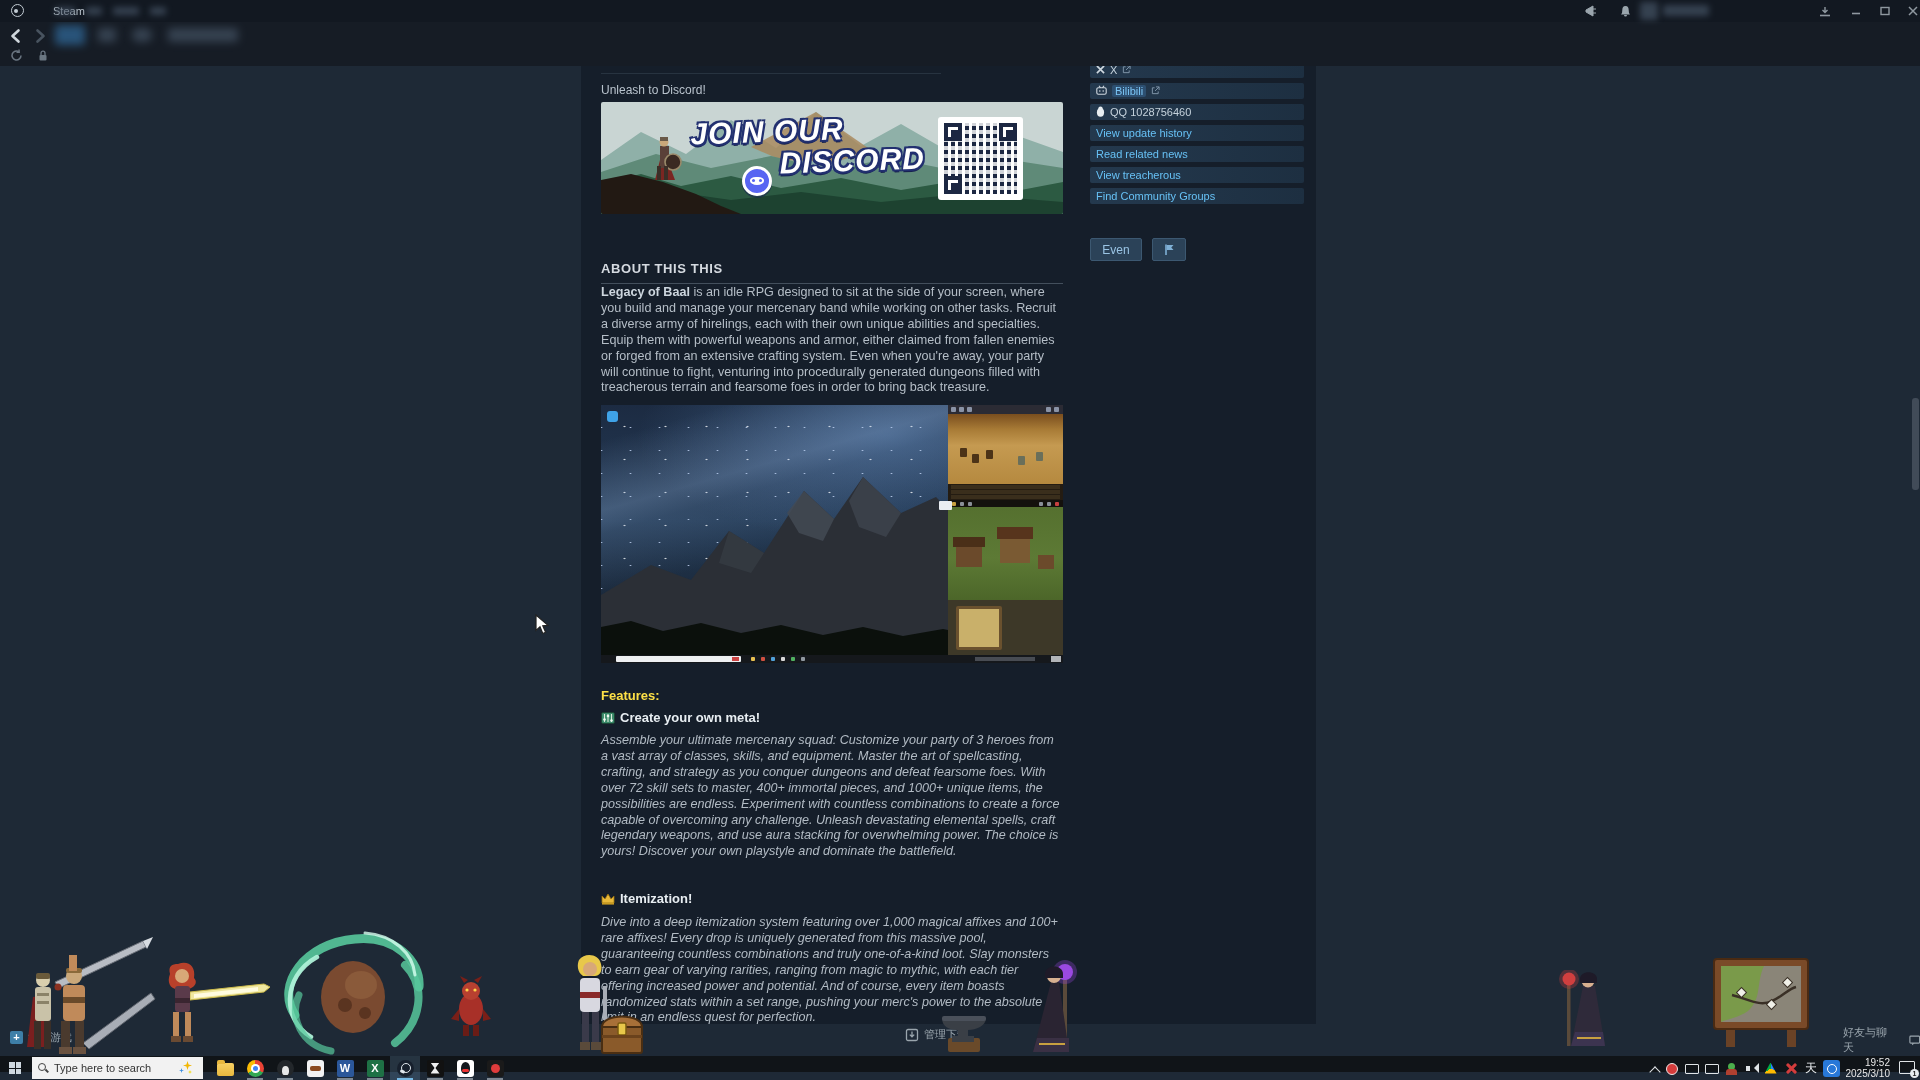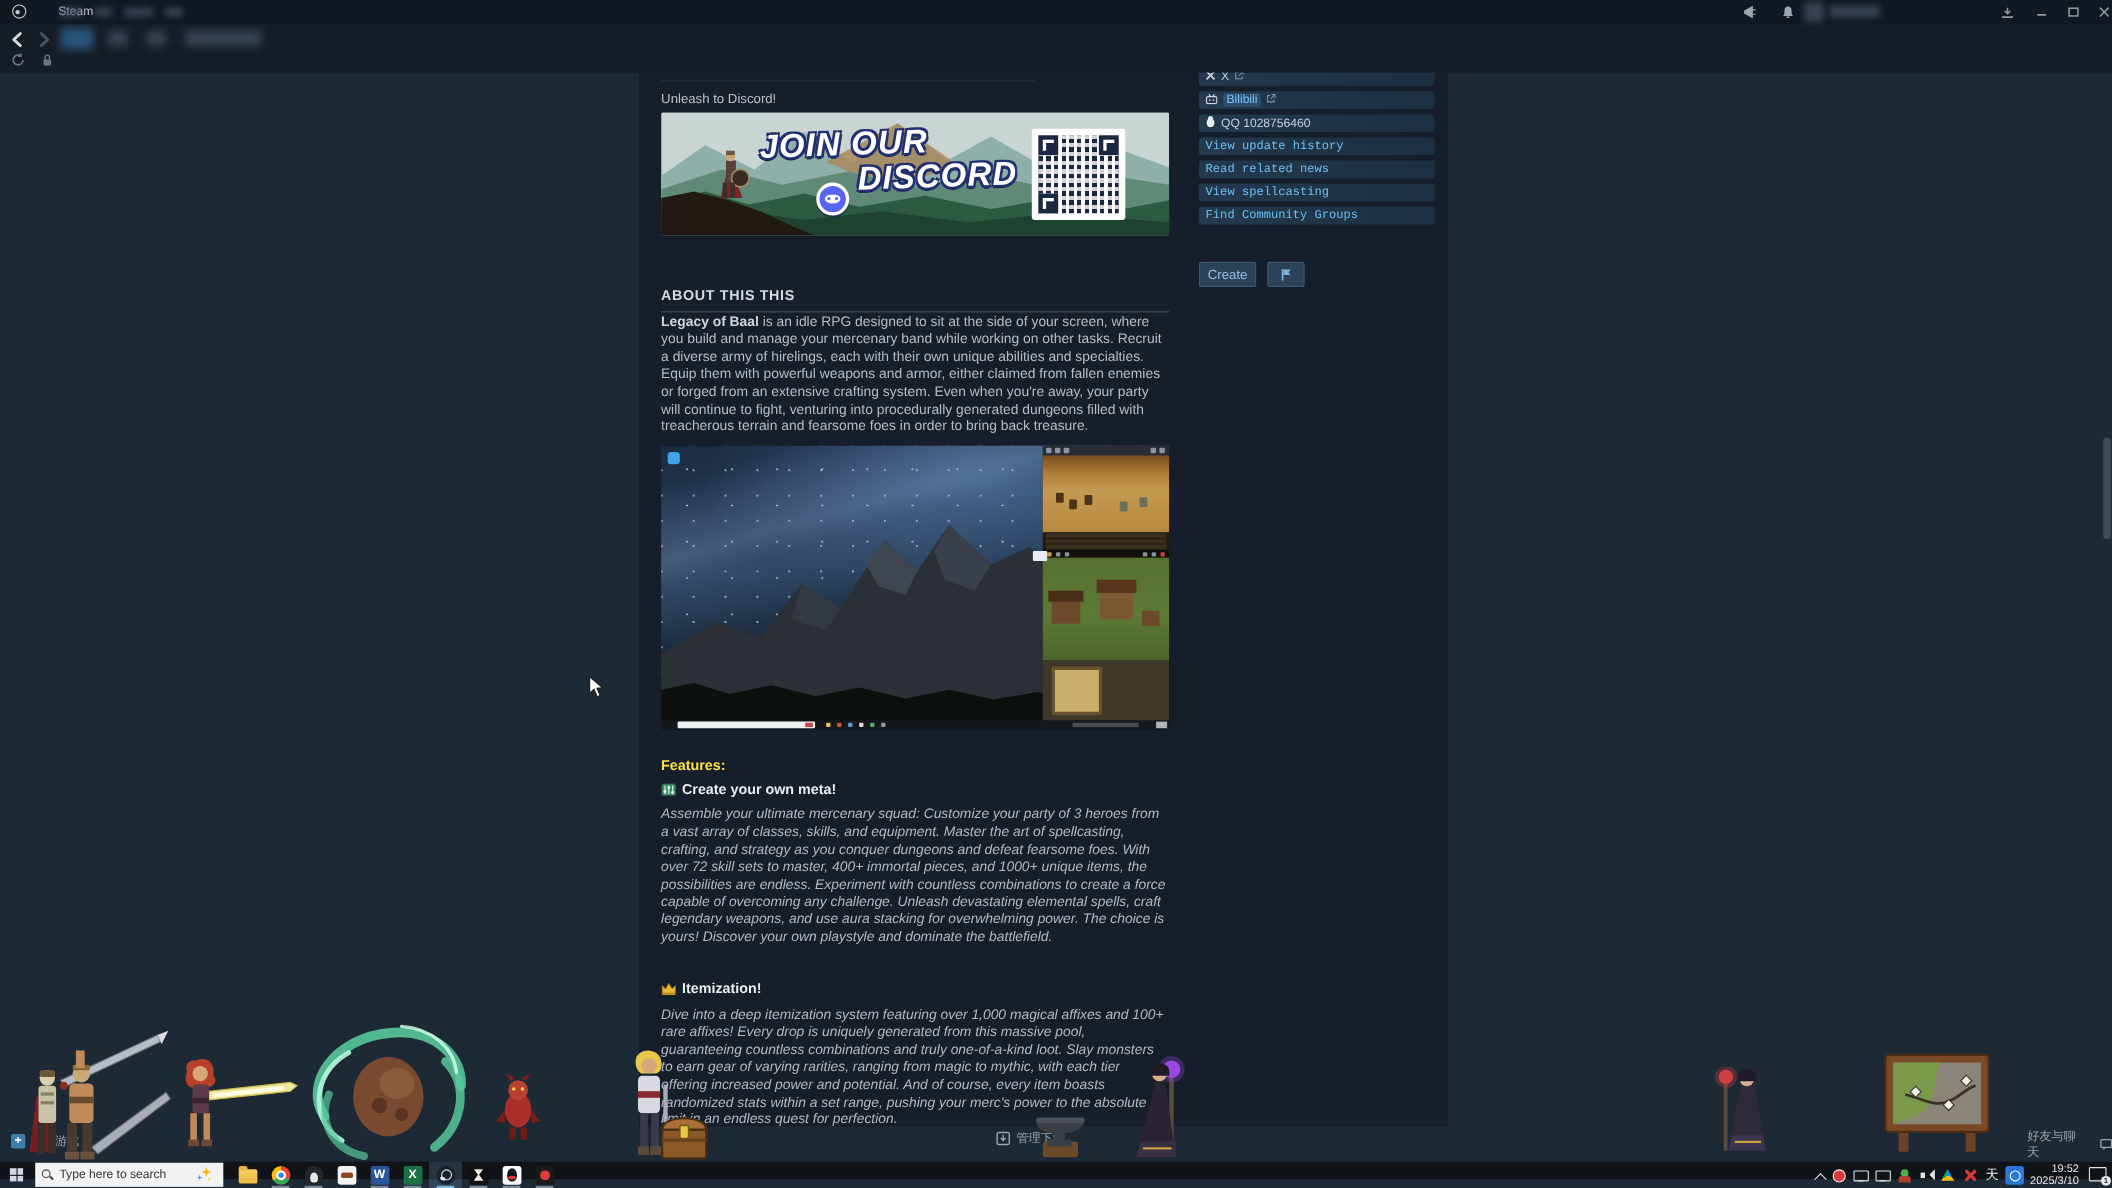--- a/index.html
+++ b/index.html
@@ -92,21 +92,21 @@
 
   .features-h { position:absolute; left:0; top:630px; font-size:13px; font-weight:bold; color:#fde047; }
   .sec-title { position:absolute; left:0; font-size:13px; font-weight:bold; color:#e8eef2; display:flex; align-items:center; gap:5px; }
   .sec-body { position:absolute; left:0; width:462px; font-size:12.6px; line-height:15.9px; font-style:italic; color:#b2bbc4; }
   .t1 { top:652px; } .b1 { top:675px; } .t2 { top:833px; } .b2 { top:857px; }
   .mini-ico { width:14px; height:12px; display:inline-block; }
 
   
   .sidebar { position:absolute; left:1090px; top:62px; width:214px; z-index:3; }
   .side-row { position:relative; height:16px; margin-bottom:5px; background:linear-gradient(90deg,#24394e 0%,#1d2f41 100%); border-radius:2px; display:flex; align-items:center; padding-left:6px; font-size:11px; color:#c5d2dc; gap:5px; }
-  .side-row.linkrow { color:#67c1f5;font-family:Liberation Mono, monospace; }
+  .side-row.linkrow { color:#67c1f5; }
   .bili-hl { background:#2d4f70; border-radius:2px; padding:0 3px; color:#7ac4f4; }
   .side-actions { position:absolute; left:0; top:176px; display:flex; gap:10px; }
   .btn-embed { width:52px; height:23px; background:#2b4258; border:1px solid #3c5871; border-radius:2px; color:#9ac4e4; font-size:12px; display:flex; align-items:center; justify-content:center; }
   .btn-flag { width:34px; height:23px; background:#2b4258; border:1px solid #3c5871; border-radius:2px; display:flex; align-items:center; justify-content:center; }
 
   
   .steam-footer { position:absolute; left:0; top:1024px; width:1920px; height:32px; z-index:4; font-size:11px; color:#9aa5ad; }
   .sf-add { position:absolute; left:10px; top:6px; display:flex; align-items:center; gap:5px; }
   .plus-box { width:13px; height:13px; background:#3e7fa8; border-radius:2px; color:#fff; font-size:11px; line-height:12px; text-align:center; font-weight:bold; }
   .sf-dl { position:absolute; left:905px; top:3px; display:flex; align-items:center; gap:5px; }
@@ -434,28 +434,28 @@
           </svg></span>
       <span>QQ 1028756460</span>
     </div>
     <div class="side-row linkrow">
         <span>View update history</span>
       </div>
     <div class="side-row linkrow">
         <span>Read related news</span>
       </div>
     <div class="side-row linkrow">
-        <span>View spellcasting</span>
+        <span>View treacherous</span>
       </div>
     <div class="side-row linkrow">
         <span>Find Community Groups</span>
       </div>
 
     <div class="side-actions">
-      <div class="btn-embed">Create</div>
+      <div class="btn-embed">Even</div>
       <div class="btn-flag">
         <svg width="11" height="13" viewBox="0 0 11 13">
             <path d="M2 1.5 V12" stroke="#7fb0d6" stroke-width="1.6"></path>
             <path d="M2.8 2 H9.5 L7.3 4.5 L9.5 7 H2.8 Z" fill="#7fb0d6"></path>
           </svg>
       </div>
     </div>
   </div>
 
   <div class="steam-footer">

